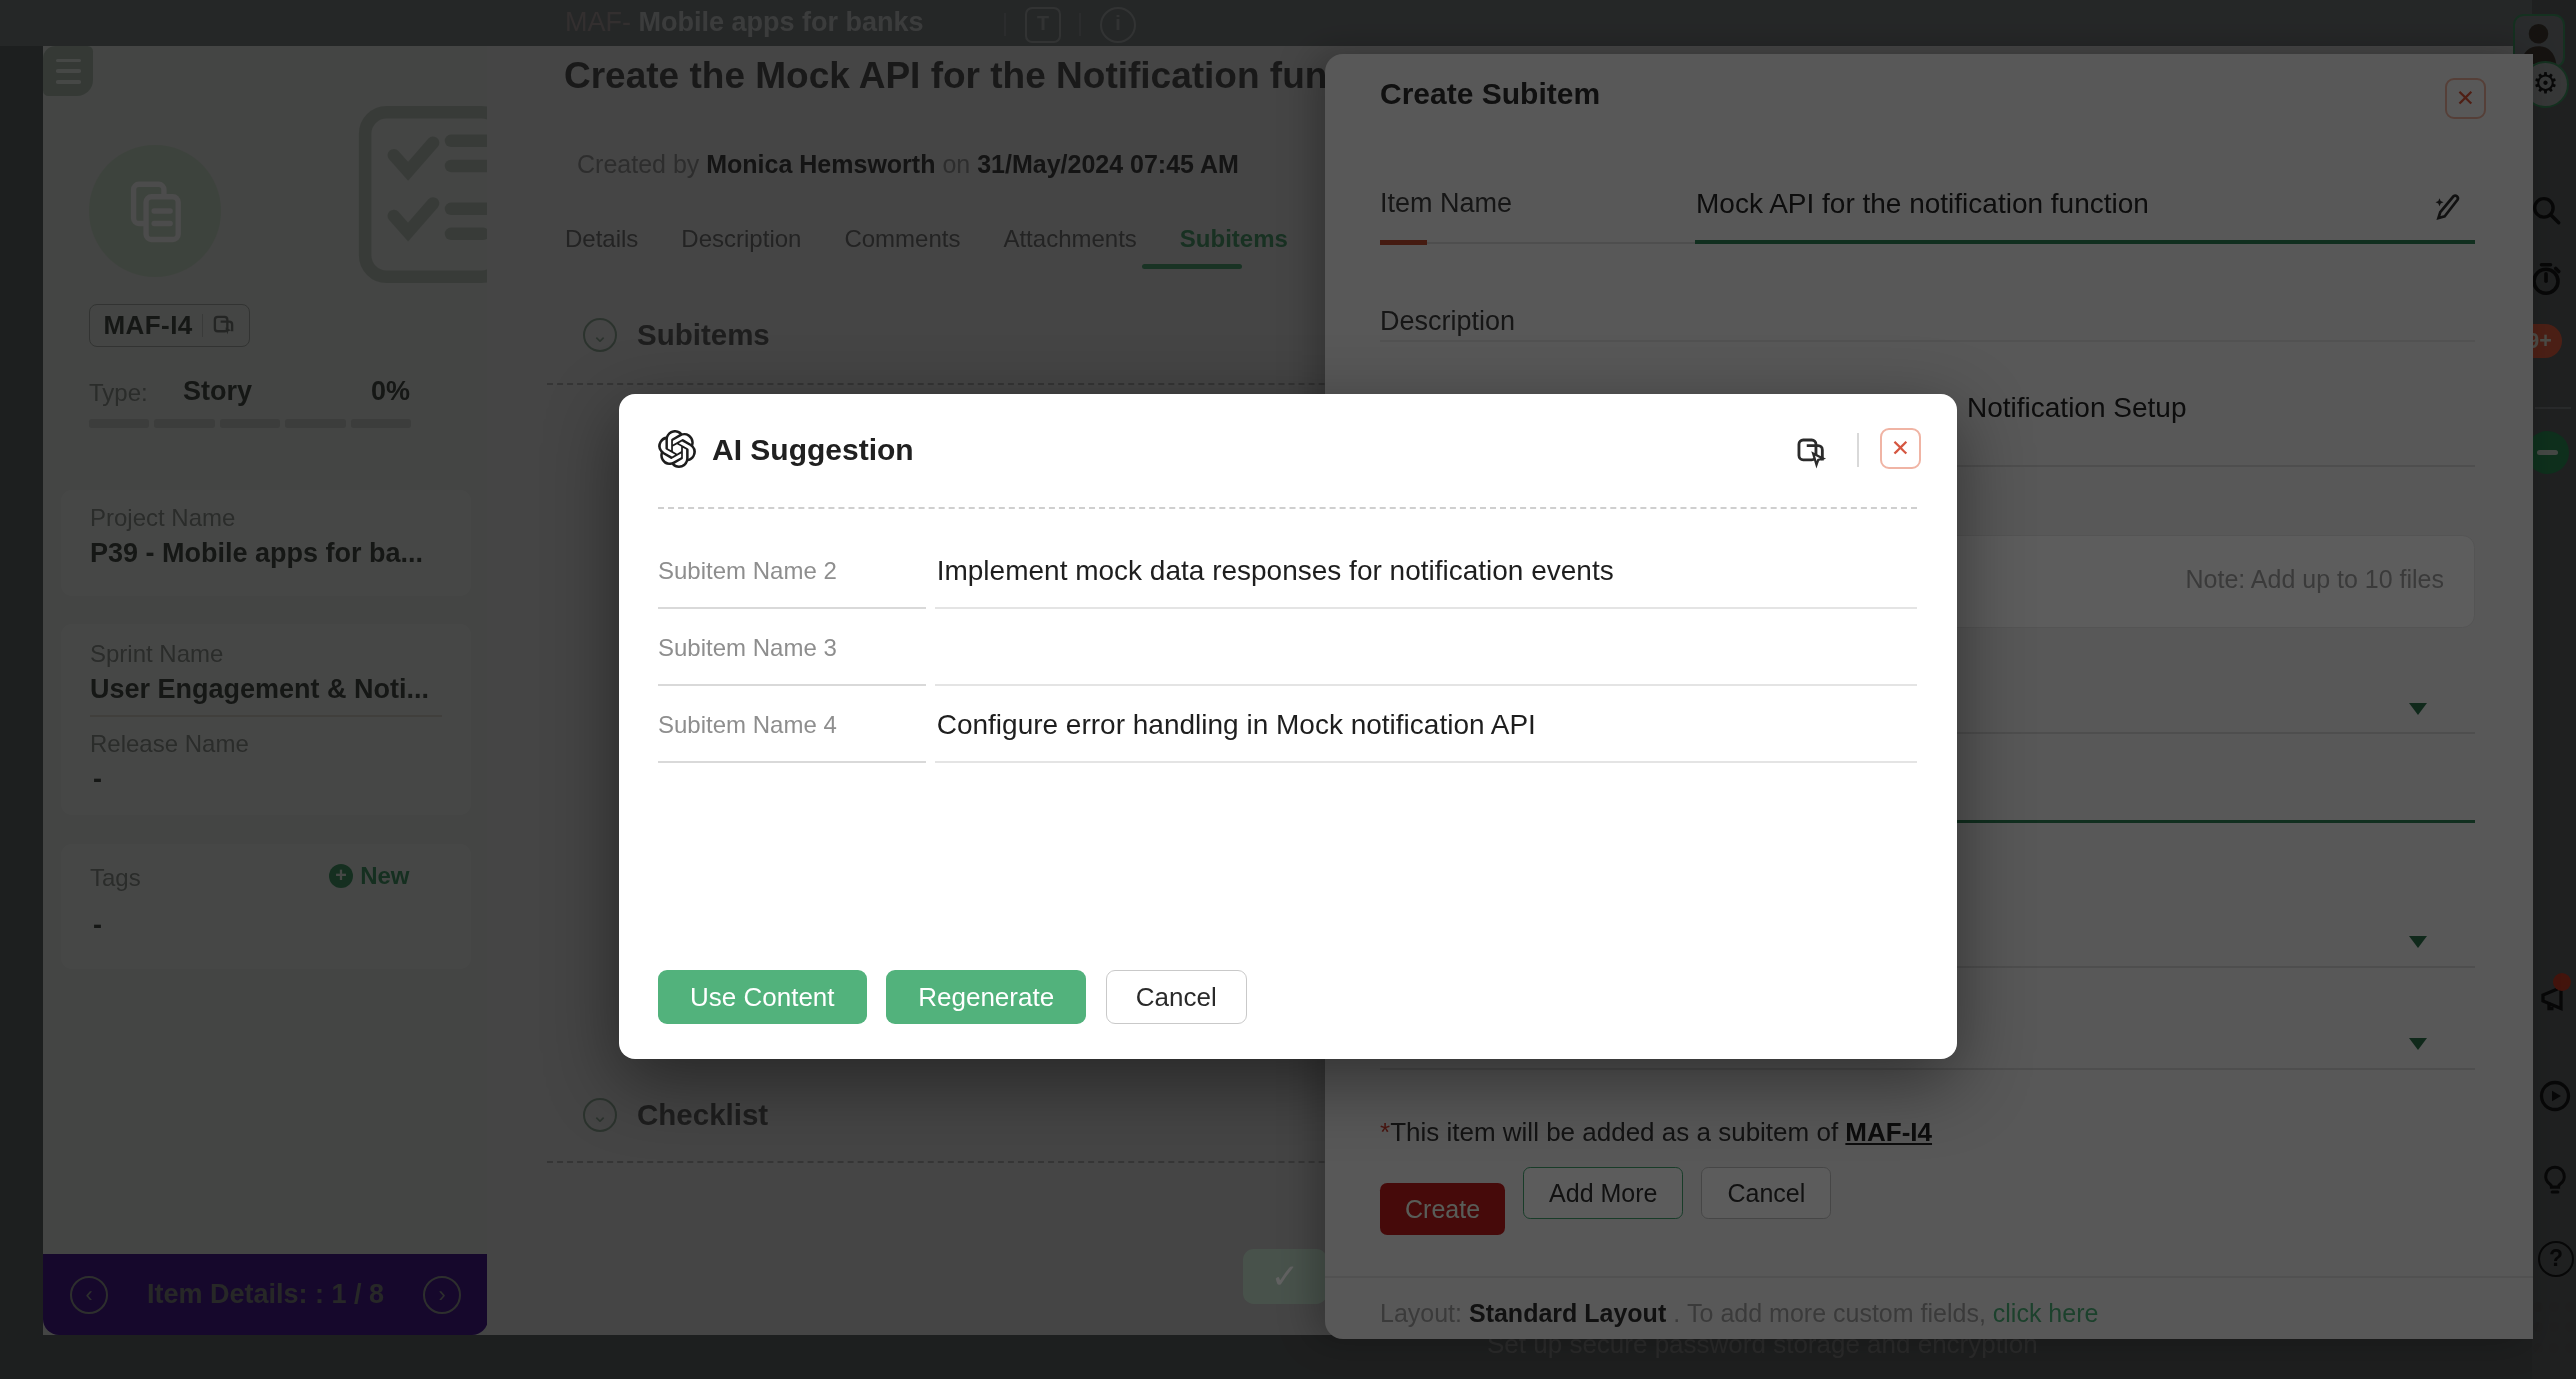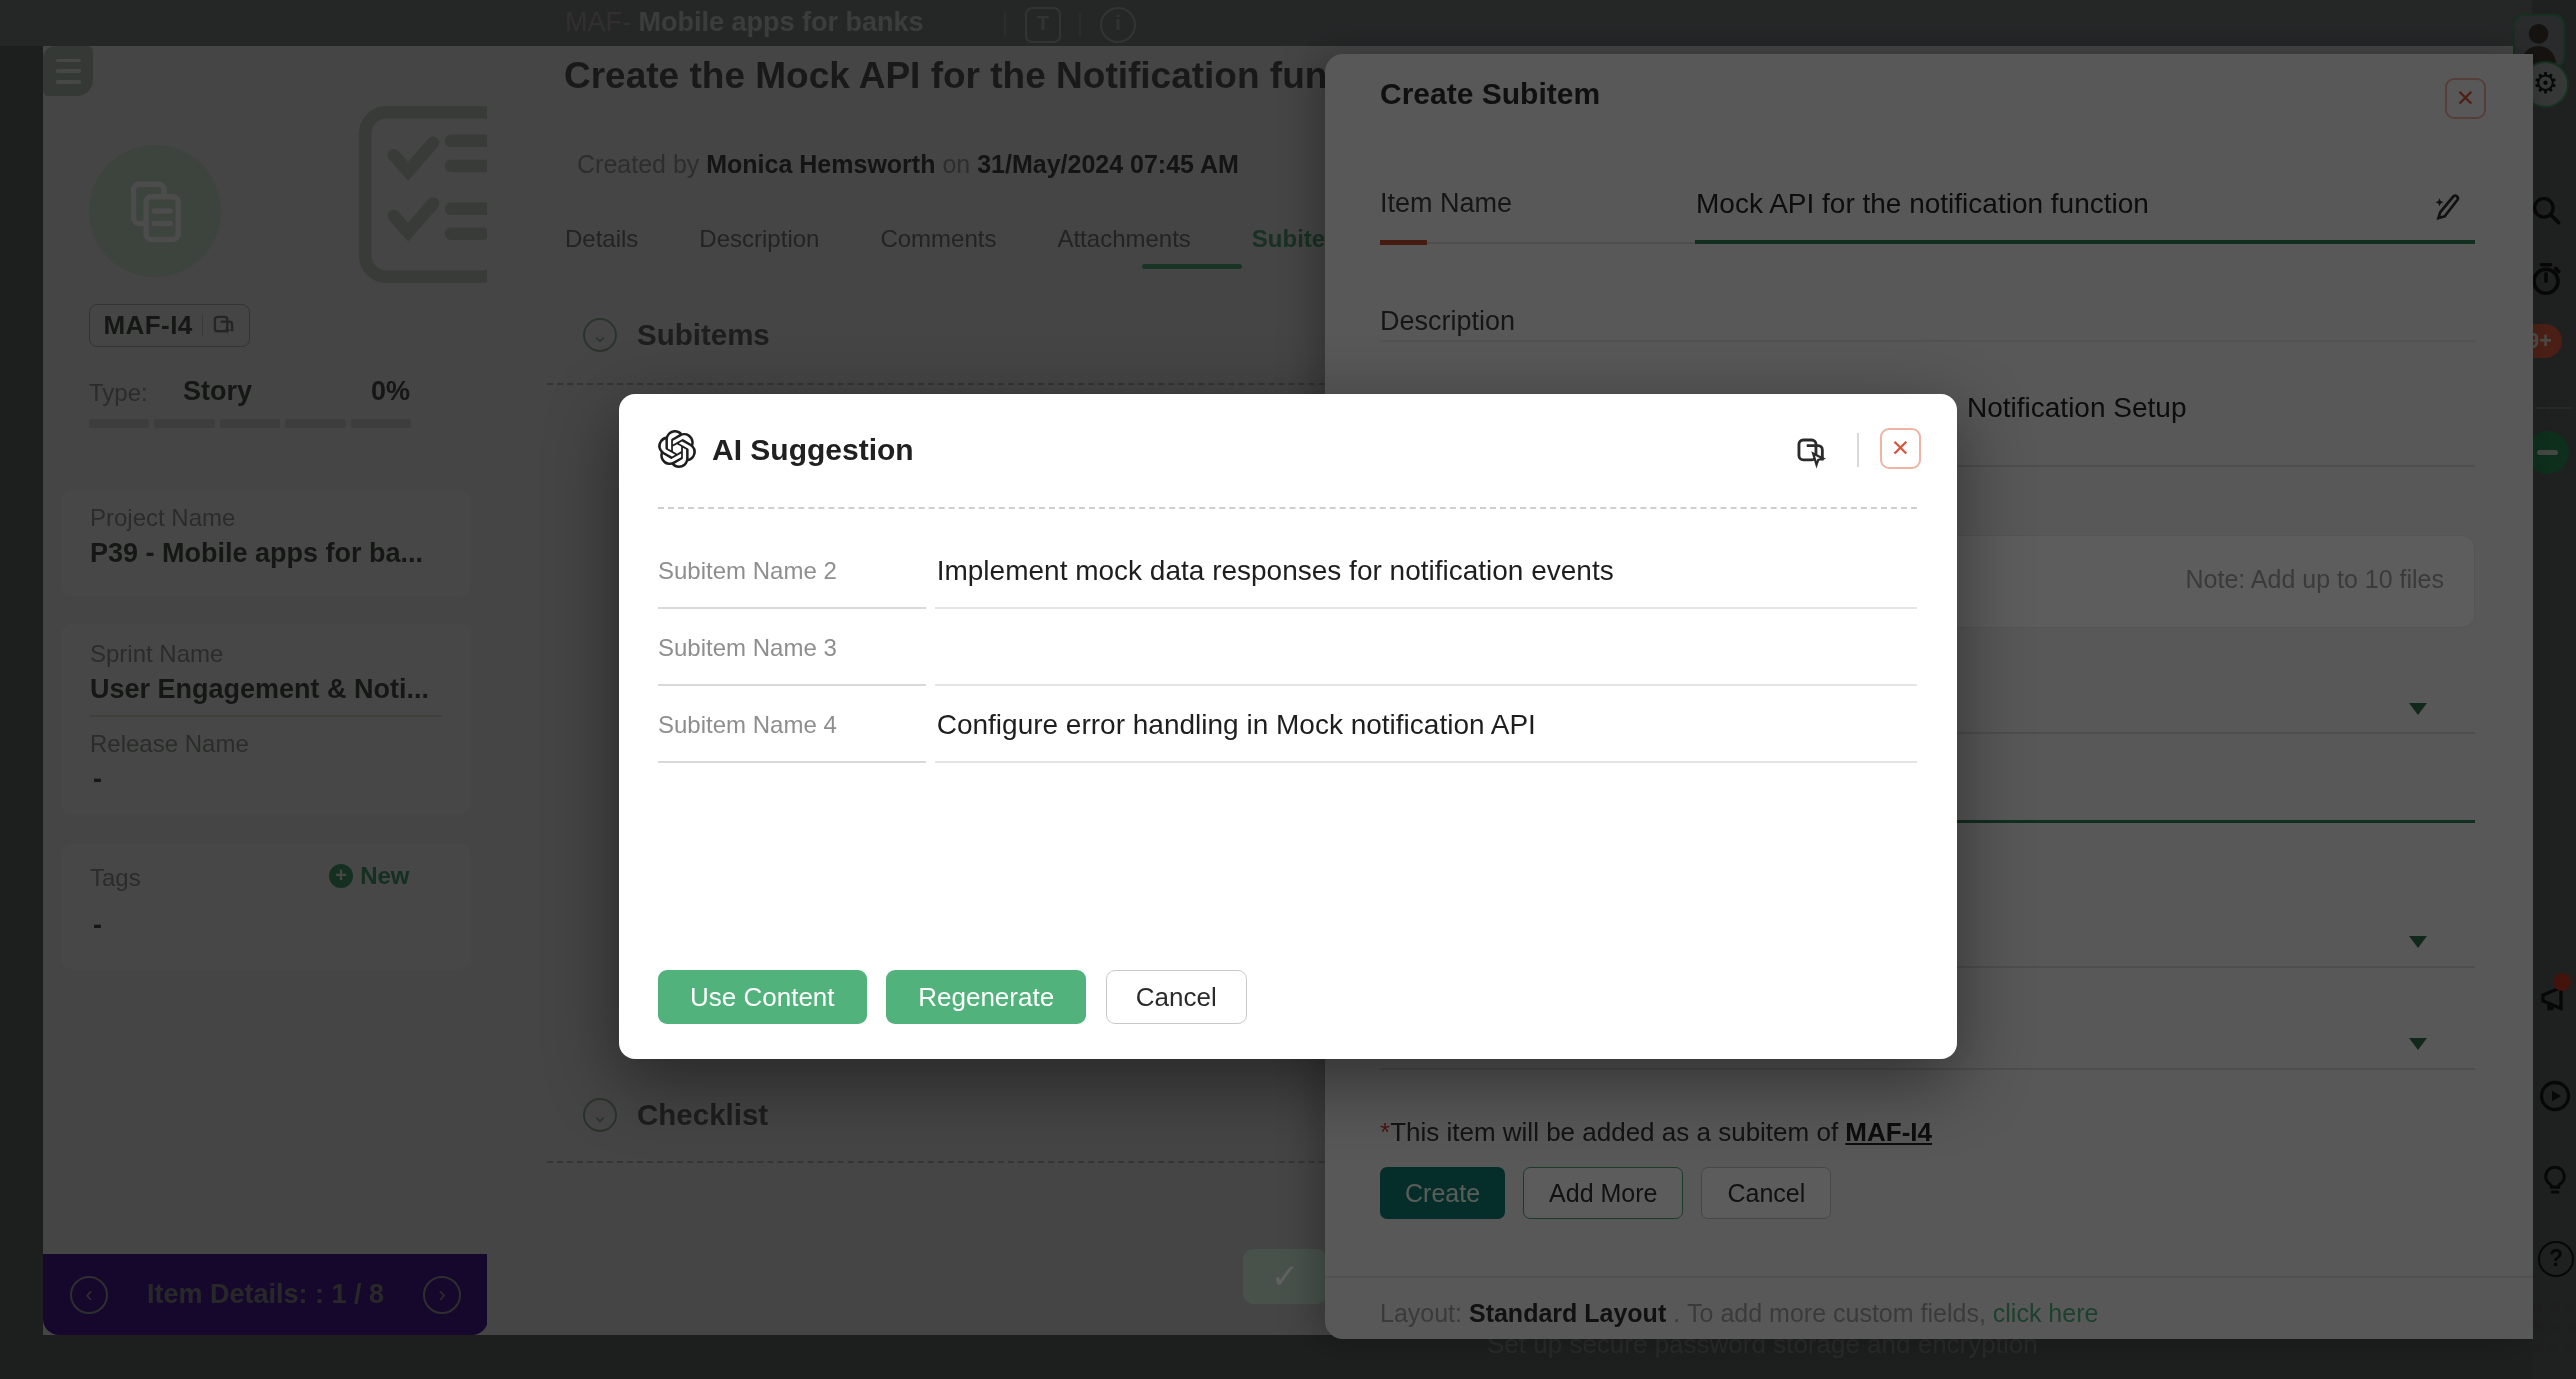--- a/index.html
+++ b/index.html
@@ -33,21 +33,21 @@
              font-size:19.7px;line-height:23px;text-align:center;font-weight:700;}
   .pager{left:43px;top:1254px;width:445px;height:81px;background:#4c1d95;border-radius:0 0 16px 16px;
          display:flex;align-items:center;justify-content:space-between;padding:0 27px;box-sizing:border-box;}
   .pager-text{font-size:27px;font-weight:700;color:#848984;}
   .nav-circ{width:38px;height:38px;border-radius:50%;border:2.7px solid #9aa09a;color:#9aa09a;
             font-size:21.5px;line-height:34px;text-align:center;box-sizing:border-box;}
   .maincard{left:487px;top:46px;width:2045px;height:1289px;background:#e8e8e8;}
   .m-heading{left:564px;top:55px;font-size:37px;font-weight:700;color:#555555;white-space:nowrap;}
   .created{left:577px;top:150px;font-size:25px;color:#999999;white-space:nowrap;}
   .created b{color:#444444;font-weight:700;}
-  .tabs{left:565px;top:225px;display:flex;gap:61px;font-size:24px;color:#777777;white-space:nowrap;}
+  .tabs{left:565px;top:225px;display:flex;gap:43px;font-size:24px;color:#777777;white-space:nowrap;}
   .tab.active{color:#52a474;font-weight:700;}
   .tab-underline{left:1142px;top:264px;width:100px;height:5.4px;border-radius:2.7px;background:#57ad7c;}
   .sect-icon{width:34px;height:34px;border-radius:50%;border:2.7px solid #93ac9a;color:#93ac9a;
              font-size:19.7px;line-height:30px;text-align:center;box-sizing:border-box;}
   .sect-title{font-size:29.5px;font-weight:700;color:#666666;}
   .dashed{border-top:2.7px dashed #b5b5b5;height:0;}
   .bg-fragment{left:1487px;top:1329px;font-size:26px;color:#8f8f8f;white-space:nowrap;}
   
   .rail{left:2532px;top:0;width:44px;height:1379px;background:#696d6f;}
   .rail-ic{color:#1a1a1a;}
@@ -85,21 +85,21 @@
          border-top:12.5px solid #2c6c48;}
   .dropzone{left:55px;top:481px;width:1095px;height:93px;background:#f4f4f4;border:1.8px solid #dcdcdc;
             border-radius:12.5px;box-sizing:border-box;}
   .dz-note{position:absolute;right:30px;top:29px;font-size:25px;color:#9a9a9a;}
   .footnote{left:55px;top:1063px;font-size:26px;color:#333333;white-space:nowrap;}
   .footnote .star{color:#c0392b;}
   .footnote u{font-weight:600;color:#222222;}
   .p-btns{left:55px;top:1113px;display:flex;gap:18px;}
   .btn{height:52px;border-radius:7.2px;font-size:25px;display:flex;align-items:center;padding:0 25px;
        box-sizing:border-box;white-space:nowrap;}
-  .btn-create{background:#0f766e;color:#e8f4e8;}
+  .btn-create{background:#b91c1c;color:#e8f4e8;margin-top:16px;}
   .btn-addmore{background:#f2f2f2;border:1.8px solid #3f9e6b;color:#2e2e2e;}
   .btn-cancel{background:#f2f2f2;border:1.8px solid #b9b9b9;color:#2e2e2e;}
   .p-divider{left:0;top:1222px;width:1208px;height:1.8px;background:#d6d6d6;}
   .layout-line{left:55px;top:1245px;font-size:25px;color:#9a9a9a;white-space:nowrap;}
   .layout-line b{color:#2e2e2e;}
   .layout-line .link{color:#4aaa74;}
   
   .modal{left:619px;top:394px;width:1338px;height:665px;background:#ffffff;border-radius:16px;
          z-index:300;box-shadow:0 21.5px 72px rgba(0,0,0,.45);}
   .mod-title{left:93px;top:39px;font-size:30px;font-weight:700;color:#202020;}

